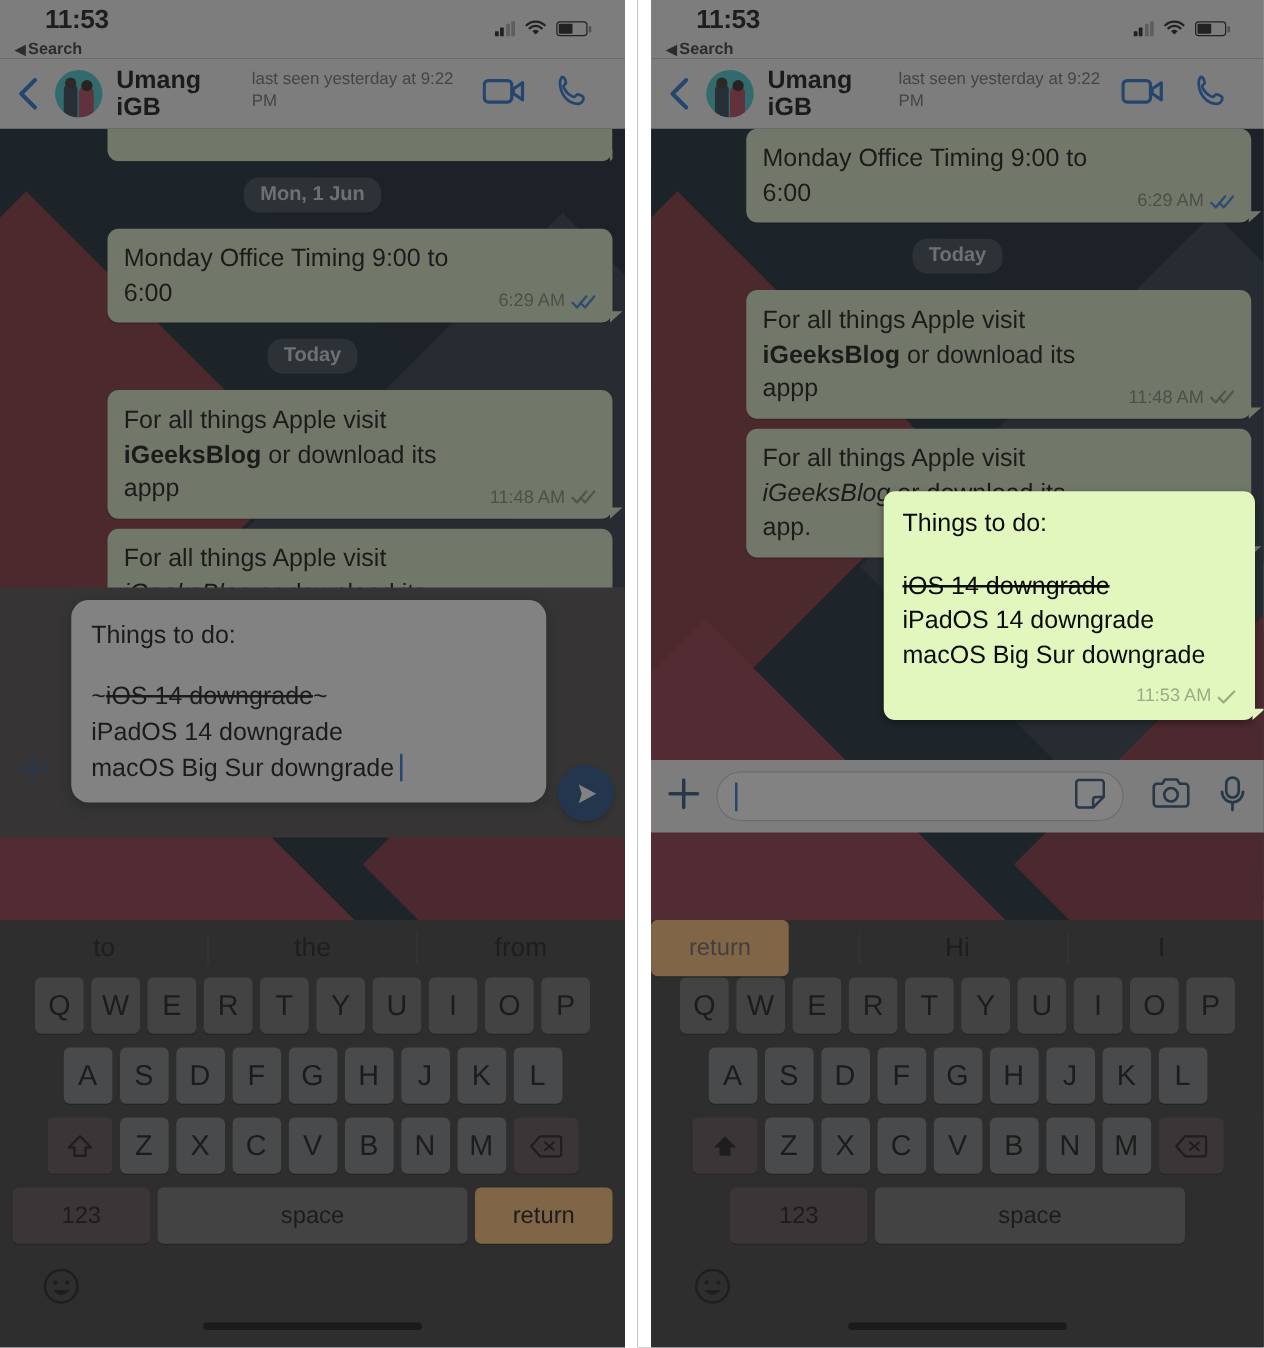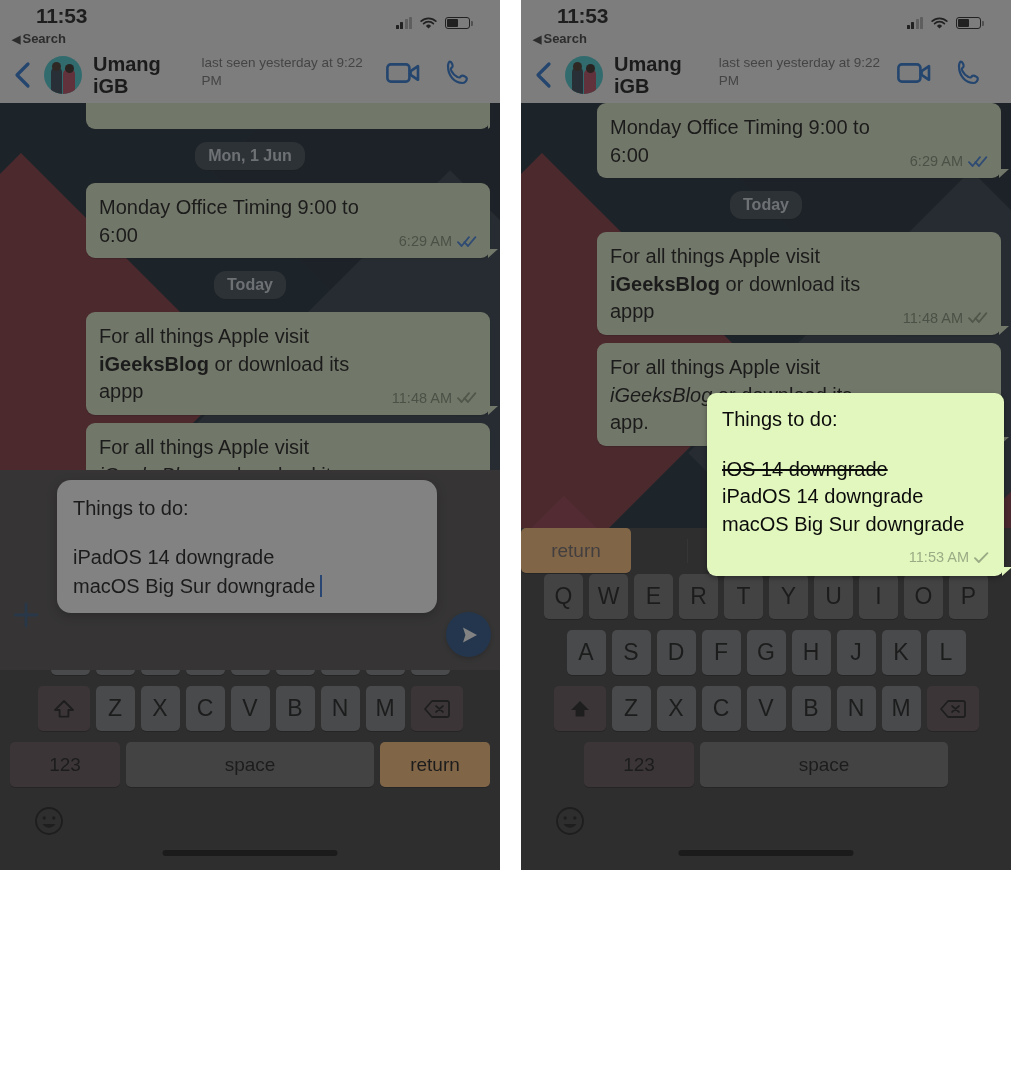--- a/index.html
+++ b/index.html
@@ -1,20 +1,20 @@
 <!DOCTYPE html>
 <html><head>
 <meta charset="utf-8">
 <style>
   html,body{margin:0;padding:0;background:#ffffff;}
   body{width:1011px;height:1078px;font-family:"Liberation Sans",sans-serif;-webkit-font-smoothing:antialiased;}
 
   .stage{position:relative;width:1011px;height:1078px;display:flex;background:#fff;}
 
-  .panel{position:relative;width:500px;height:870px;overflow:hidden;background:#0f1720;}
+  .panel{position:relative;width:500px;height:1078px;overflow:hidden;background:#0f1720;}
   .panel.right{width:501px;border-left:11px solid #ffffff;box-sizing:border-box;}
   .gutter{width:10px;height:1078px;background:#ffffff;flex:0 0 10px;}
 
   
   .statusbar{position:relative;height:47px;background:#f2f2f2;z-index:5;}
   .sb-time{position:absolute;left:36px;top:4px;font-size:21px;font-weight:bold;color:#111;letter-spacing:-.3px;}
   .sb-search{position:absolute;left:12px;top:31px;font-size:13px;color:#333;font-weight:600;}
   .sb-search .tri{display:inline-block;margin-right:2px;font-size:11px;}
   .sb-right{position:absolute;right:30px;top:16px;display:flex;align-items:center;gap:8px;}
   .bars{display:flex;align-items:flex-end;gap:1.5px;height:12px;}
@@ -252,20 +252,21 @@
     <div class="compose-row" style="top:470px;height:200px;background:#4a4646;z-index:3;"></div>
     <div style="position:absolute;left:0;top:598px;width:52px;text-align:center;z-index:7;">
       <svg width="34" height="34" viewBox="0 0 34 34">
           <path d="M17 6v22M6 17h22" stroke="#2c4f78" stroke-width="2.8" stroke-linecap="round"></path>
         </svg>
     </div>
 
     <div class="composeBubble">
       <div>Things to do:</div>
       <div class="blank"></div>
+      <div><span class="tilde">~</span><span class="struck">iOS 14 downgrade</span><span class="tilde">~</span></div>
       <div>iPadOS 14 downgrade</div>
       <div><span>macOS Big Sur downgrade</span><span class="icaret"></span></div>
     </div>
 
     <div class="sendbtn">
       <svg width="24" height="24" viewBox="0 0 24 24">
           <path d="M6 4.5 20 12 6 19.5 8.4 12z" fill="#fff"></path>
         </svg>
     </div>
 

